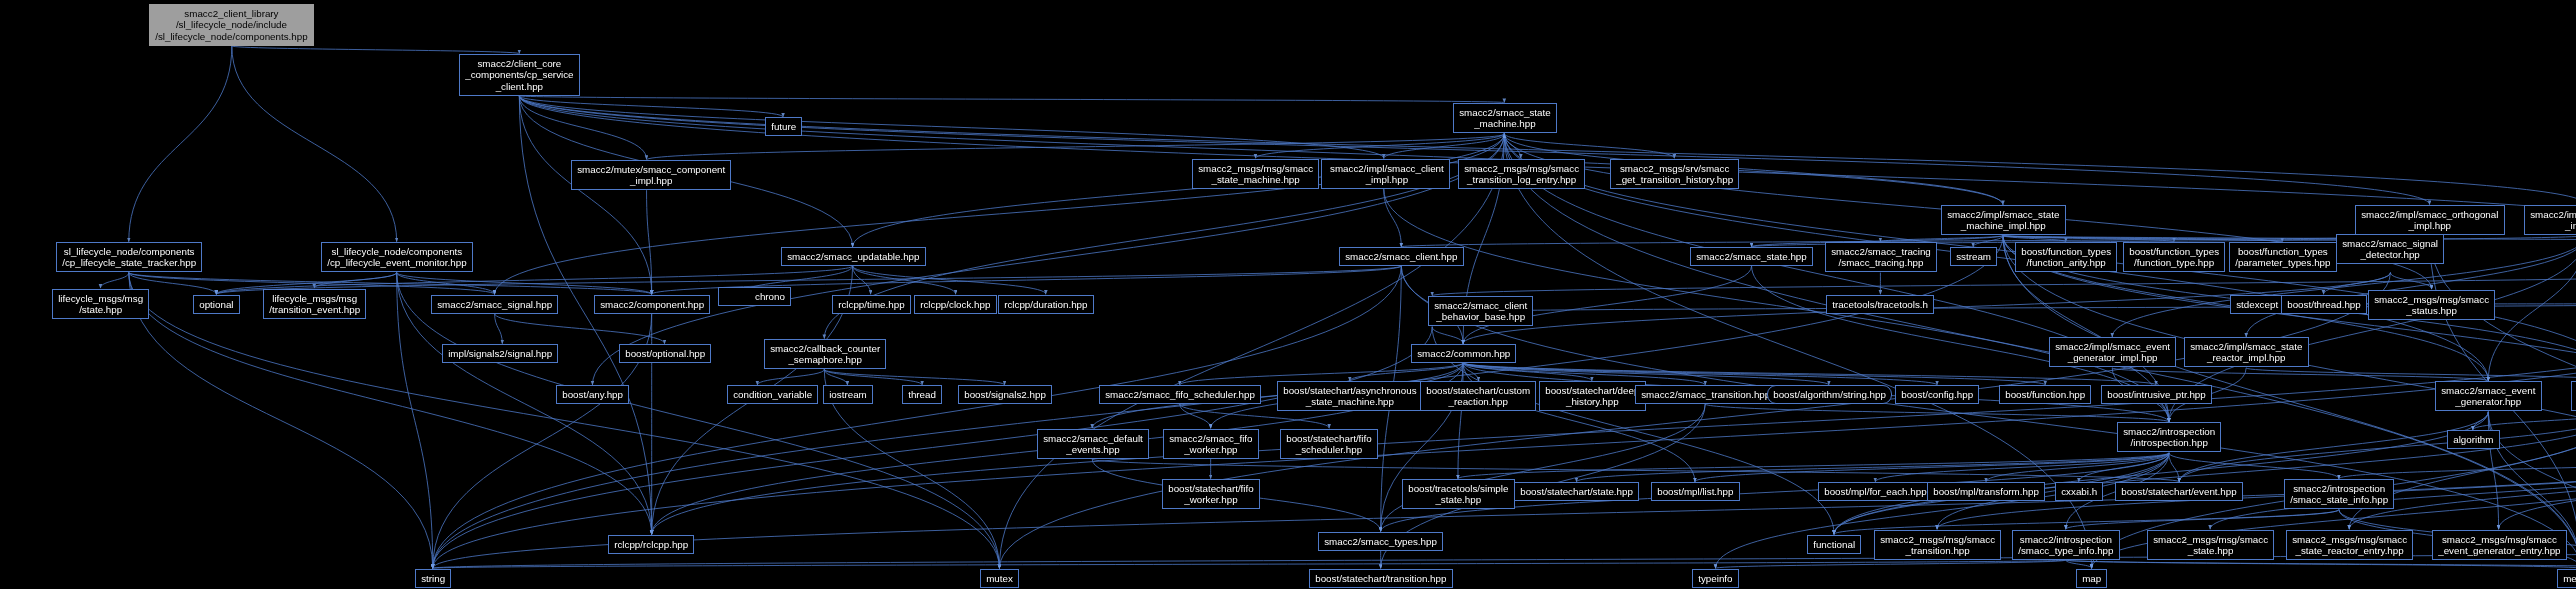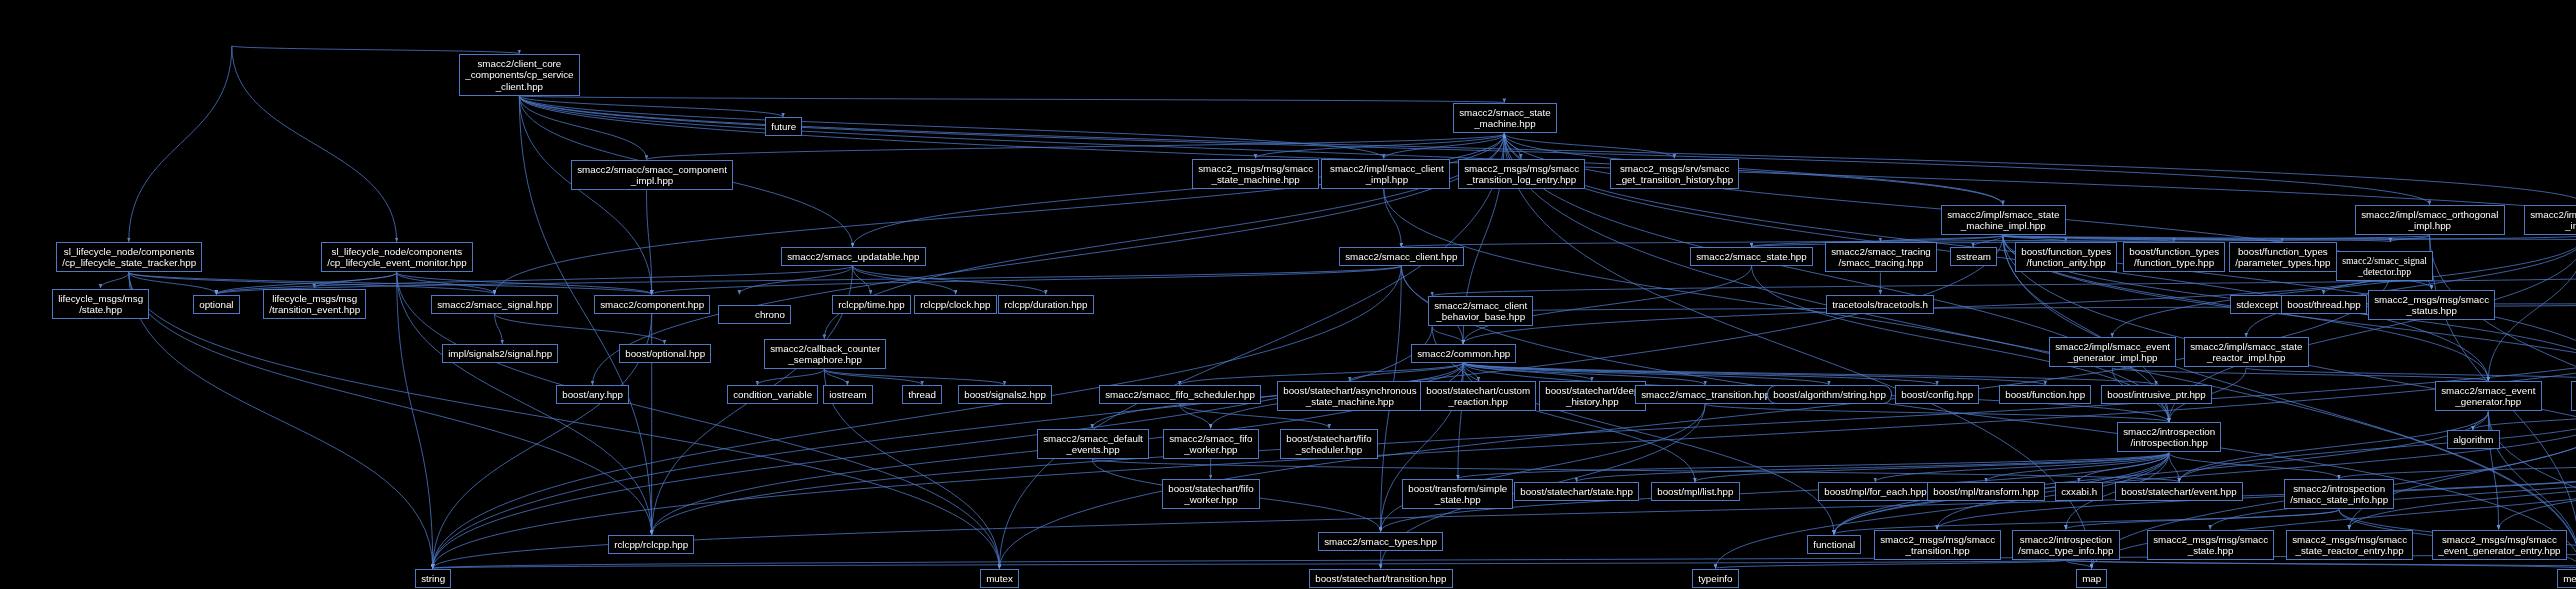--- a/index.html
+++ b/index.html
@@ -247,27 +247,30 @@
         <path class="edge" d="M 4010 1087 C 4010 1095, 5010 1095, 5010 1103" marker-end="url(#arrow)"></path>
         <path class="edge" d="M 4010 1087 C 4010 1095, 5190 1095, 5190 1103" marker-end="url(#arrow)"></path>
         <path class="edge" d="M 4010 1087 C 4010 1095, 3330 1095, 3330 1103" marker-end="url(#arrow)"></path>
         <path class="edge" d="M 4010 1087 C 4010 1095, 4060 1095, 4060 1103" marker-end="url(#arrow)"></path>
         <path class="edge" d="M 5450 1068 C 5450 1085.5, 5450 1085.5, 5450 1103" marker-end="url(#arrow)"></path>
         <path class="edge" d="M 5450 1068 C 5450 1085.5, 5010 1085.5, 5010 1103" marker-end="url(#arrow)"></path>
         <path class="edge" d="M 5450 1068 C 5450 1085.5, 5190 1085.5, 5190 1103" marker-end="url(#arrow)"></path>
         <path class="edge" d="M 5450 1068 C 5450 1085.5, 840 1085.5, 840 1103" marker-end="url(#arrow)"></path>
       </g>
   </svg>
+<div class="node root" style="left: 149px; top: 4.1px;">smacc2_client_library
+/sl_lifecycle_node/include
+/sl_lifecycle_node/components.hpp</div>
     <div class="node" style="left: 459px; top: 54px;">smacc2/client_core
 _components/cp_service
 _client.hpp</div>
     <div class="node" style="left: 765px; top: 117px;">future</div>
     <div class="node" style="left: 1453px; top: 103px;">smacc2/smacc_state
 _machine.hpp</div>
-    <div class="node" style="left: 571px; top: 160px;">smacc2/smacc/smacc_component
+    <div class="node" style="left: 571px; top: 160px;">smacc2/mutex/smacc_component
 _impl.hpp</div>
     <div class="node" style="left: 1192px; top: 159px;">smacc2_msgs/msg/smacc
 _state_machine.hpp</div>
     <div class="node" style="left: 1321px; top: 159px; padding-left: 8px;">smacc2/impl/smacc_client
 _impl.hpp</div>
     <div class="node" style="left: 1458px; top: 159px;">smacc2_msgs/msg/smacc
 _transition_log_entry.hpp</div>
     <div class="node" style="left: 1610px; top: 159px;">smacc2_msgs/srv/smacc
 _get_transition_history.hpp</div>
     <div class="node" style="left: 1941px; top: 205px;">smacc2/impl/smacc_state
@@ -285,32 +288,32 @@
     <div class="node" style="left: 1690px; top: 247px;">smacc2/smacc_state.hpp</div>
     <div class="node" style="left: 1825px; top: 242px;">smacc2/smacc_tracing
 /smacc_tracing.hpp</div>
     <div class="node" style="left: 1950px; top: 247px;">sstream</div>
     <div class="node" style="left: 2015px; top: 242px;">boost/function_types
 /function_arity.hpp</div>
     <div class="node" style="left: 2123px; top: 242px;">boost/function_types
 /function_type.hpp</div>
     <div class="node" style="left: 2229px; top: 242px;">boost/function_types
 /parameter_types.hpp</div>
-    <div class="node" style="left: 2336px; top: 251px; font-family: Liberation Serif, serif;">smacc2/smacc_signal
+    <div class="node" style="left: 2336px; top: 234px;">smacc2/smacc_signal
 _detector.hpp</div>
     <div class="node" style="left: 1380px; top: 296px; margin-left: 48px;">smacc2/smacc_client
 _behavior_base.hpp</div>
     <div class="node" style="left: 52px; top: 289px;">lifecycle_msgs/msg
 /state.hpp</div>
     <div class="node" style="left: 193px; top: 295px;">optional</div>
     <div class="node" style="left: 263px; top: 289px;">lifecycle_msgs/msg
 /transition_event.hpp</div>
     <div class="node" style="left: 431px; top: 295px;">smacc2/smacc_signal.hpp</div>
     <div class="node" style="left: 594px; top: 295px;">smacc2/component.hpp</div>
-    <div class="node" style="left: 718px; top: 305px; padding-left: 36px;">chrono</div>
+    <div class="node" style="left: 718px; top: 287px; padding-left: 36px;">chrono</div>
     <div class="node" style="left: 832px; top: 295px;">rclcpp/time.hpp</div>
     <div class="node" style="left: 914px; top: 295px;">rclcpp/clock.hpp</div>
     <div class="node" style="left: 998px; top: 295px;">rclcpp/duration.hpp</div>
     <div class="node" style="left: 2230px; top: 295px;">stdexcept</div>
     <div class="node" style="left: 2281px; top: 295px;">boost/thread.hpp</div>
     <div class="node" style="left: 2368px; top: 290px;">smacc2_msgs/msg/smacc
 _status.hpp</div>
     <div class="node" style="left: 442px; top: 344px;">impl/signals2/signal.hpp</div>
     <div class="node" style="left: 619px; top: 344px;">boost/optional.hpp</div>
     <div class="node" style="left: 764px; top: 339px;">smacc2/callback_counter
@@ -343,21 +346,21 @@
 _events.hpp</div>
     <div class="node" style="left: 1163px; top: 429px;">smacc2/smacc_fifo
 _worker.hpp</div>
     <div class="node" style="left: 1280px; top: 429px;">boost/statechart/fifo
 _scheduler.hpp</div>
     <div class="node" style="left: 2435px; top: 381px;">smacc2/smacc_event
 _generator.hpp</div>
     <div class="node" style="left: 2571px; top: 381px;">smacc2/smacc_state
 _reactor.hpp</div>
     <div class="node" style="left: 2447px; top: 430px;">algorithm</div>
-    <div class="node" style="left: 1402px; top: 479px;">boost/transform/simple
+    <div class="node" style="left: 1402px; top: 479px;">boost/tracetools/simple
 _state.hpp</div>
     <div class="node" style="left: 1514px; top: 482px;">boost/statechart/state.hpp</div>
     <div class="node" style="left: 1651px; top: 482px;">boost/mpl/list.hpp</div>
     <div class="node" style="left: 1818px; top: 482px;">boost/mpl/for_each.hpp</div>
     <div class="node" style="left: 1927px; top: 482px;">boost/mpl/transform.hpp</div>
     <div class="node" style="left: 2055px; top: 482px;">cxxabi.h</div>
     <div class="node" style="left: 2115px; top: 482px;">boost/statechart/event.hpp</div>
     <div class="node" style="left: 2284px; top: 479px;">smacc2/introspection
 /smacc_state_info.hpp</div>
     <div class="node" style="left: 1318px; top: 532px;">smacc2/smacc_types.hpp</div>

